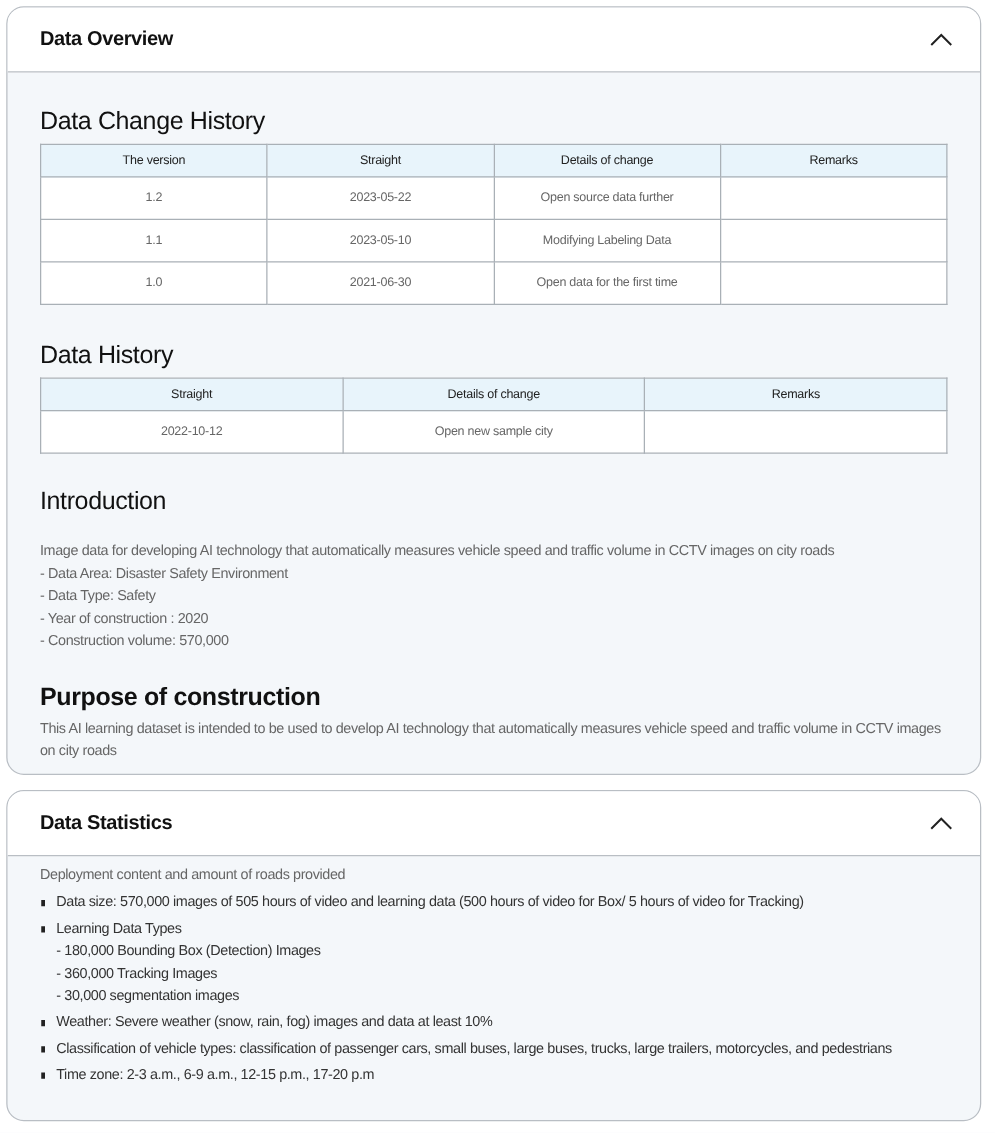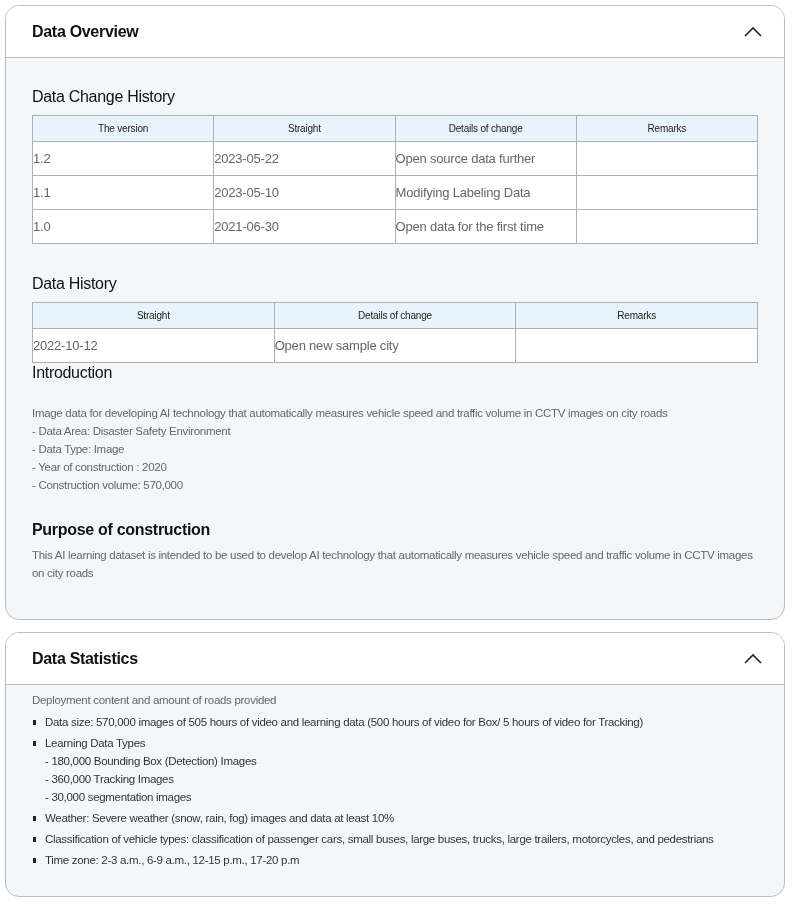--- a/index.html
+++ b/index.html
@@ -48,21 +48,21 @@
     .chevron {
       width: 22px;
       height: 22px;
       display: flex;
       align-items: center;
       justify-content: center;
     }
     .panel-body { padding: 0 26px; }
 
     .section-title {
-      font-size: 16px;
+      font-size: 20px;
       color: #111;
       letter-spacing: -0.3px;
       font-weight: normal;
     }
     #overview-body .sec1-title { margin-top: 29px; height: 20px; line-height: 20px; }
 
     table.grid {
       border-collapse: collapse;
       width: 726px;
       table-layout: fixed;
@@ -72,31 +72,31 @@
       background: #e8f4fb;
       font-size: 10px;
       font-weight: normal;
       color: #222;
       height: 26px;
       border: 1px solid #a9b0b6;
       text-align: center;
       letter-spacing: -0.2px;
     }
     table.grid td {
-      font-size: 13px;
+      font-size: 10px;
       color: #666;
       height: 34px;
       border: 1px solid #a9b0b6;
-      text-align: left;
+      text-align: center;
       letter-spacing: -0.2px;
     }
     #table-change { margin-top: 8px; }
     #table-history { margin-top: 8px; }
     .sec2-title { margin-top: 30px; height: 20px; line-height: 20px; }
-    .sec3-title { height: 20px; line-height: 20px; }
+    .sec3-title { margin-top: 28px; height: 20px; line-height: 20px; }
     .sec4-title { margin-top: 26px; height: 20px; line-height: 20px; font-weight: bold; }
 
     .body-text {
       font-size: 11.5px;
       color: #666;
       letter-spacing: -0.3px;
       line-height: 18px;
     }
     .intro-lines { margin-top: 21px; }
     .purpose-text { margin-top: 6px; }
@@ -194,21 +194,21 @@
             <td>Open new sample city</td>
             <td></td>
           </tr>
         </tbody>
       </table>
 
       <h3 class="section-title sec3-title">Introduction</h3>
       <div class="body-text intro-lines">
         <div>Image data for developing AI technology that automatically measures vehicle speed and traffic volume in CCTV images on city roads</div>
         <div>- Data Area: Disaster Safety Environment</div>
-        <div>- Data Type: Image</div>
+        <div>- Data Type: Safety</div>
         <div>- Year of construction : 2020</div>
         <div>- Construction volume: 570,000</div>
       </div>
 
       <h3 class="section-title sec4-title">Purpose of construction</h3>
       <p class="body-text purpose-text">This AI learning dataset is intended to be used to develop AI technology that automatically measures vehicle speed and traffic volume in CCTV images on city roads</p>
     </div>
   </section>
 
   <section class="panel" id="panel-statistics">

